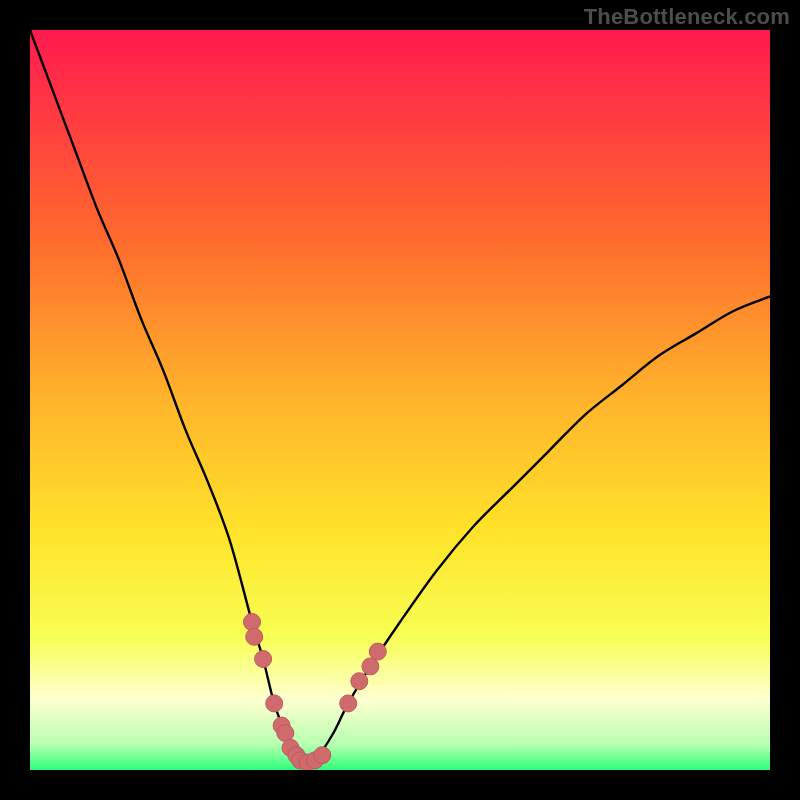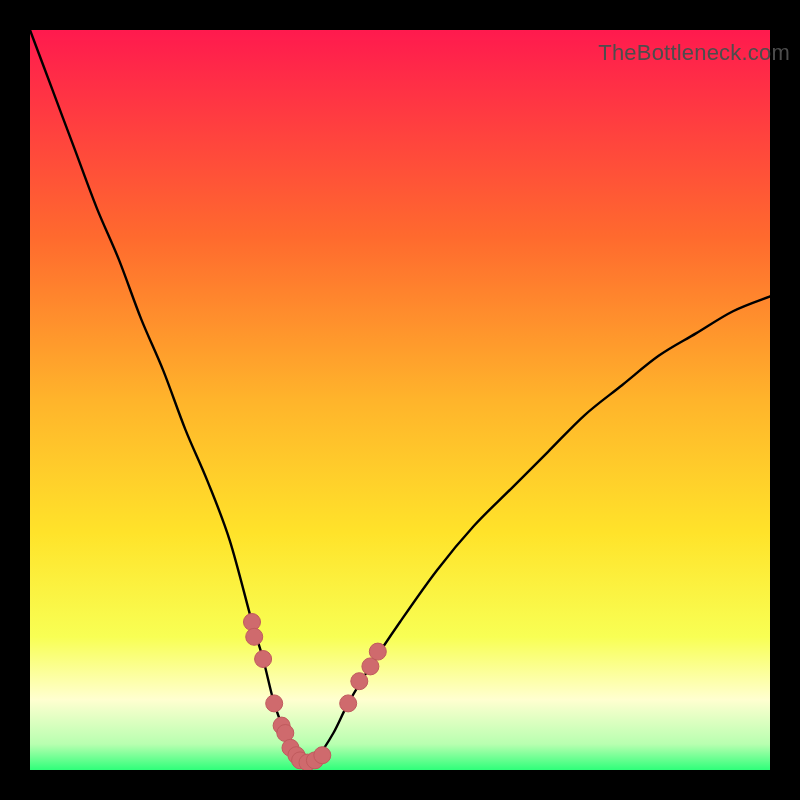--- a/index.html
+++ b/index.html
@@ -16,24 +16,23 @@
     width: 800px;
     height: 800px;
     background: #000;
   }
   .watermark {
     position: absolute;
     top: 4px;
     right: 10px;
     color: #4d4d4d;
     font-size: 22px;
-    font-weight: 400;
+    font-weight: 700;
     letter-spacing: 0.2px;
     z-index: 10;
-    margin-top: 36px;
   }
   .plot {
     position: absolute;
     left: 30px;
     top: 30px;
     width: 740px;
     height: 740px;
     overflow: hidden;
   }
   .plot svg {

